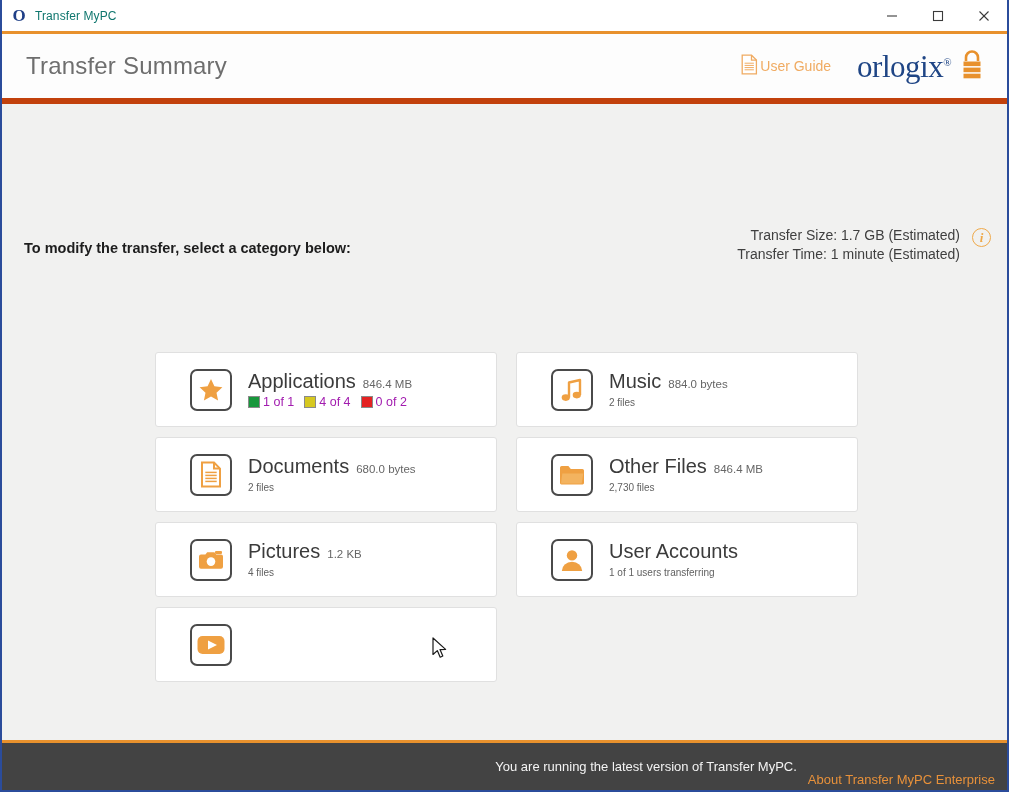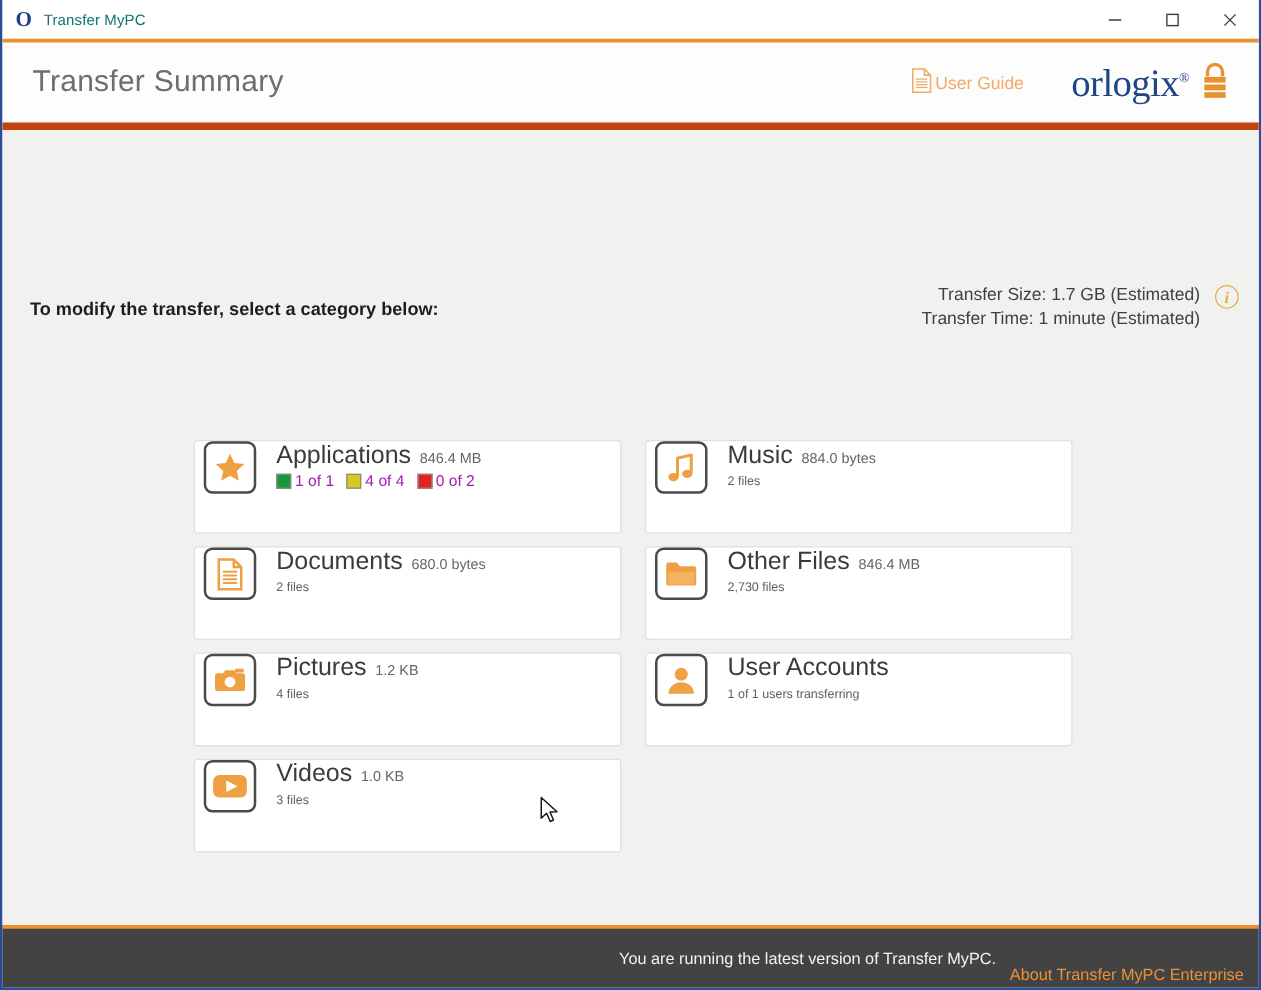--- a/index.html
+++ b/index.html
@@ -89,21 +89,21 @@
   .page-title {
     font-size: 24px;
     color: #6e6e6e;
     font-weight: normal;
     letter-spacing: 0.2px;
     flex: 1;
   }
   .header-right {
     display: flex;
     align-items: center;
-    gap: 38px;
+    gap: 26px;
   }
   .user-guide {
     display: flex;
     align-items: center;
     gap: 2px;
     color: #f0ab62;
     font-size: 14px;
   }
   .brand {
     display: flex;
@@ -181,22 +181,22 @@
     grid-column-gap: 19px;
     grid-row-gap: 10px;
   }
   .tile {
     height: 75px;
     background: #ffffff;
     border: 1px solid #e0e0e0;
     border-radius: 3px;
     box-sizing: border-box;
     display: flex;
-    align-items: flex-start;
-    padding-left: 7px;
+    align-items: center;
+    padding-left: 34px;
     gap: 16px;
   }
   .tile-icon-box {
     width: 42px;
     height: 42px;
     min-width: 42px;
     border: 2px solid #4a4a4a;
     border-radius: 7px;
     display: flex;
     align-items: center;
@@ -464,27 +464,20 @@
         </div>
       </div>
 
       <div class="tile">
         <div class="tile-icon-box">
           <svg width="30" height="22" viewBox="0 0 30 22">
             <rect x="1.5" y="2" width="27" height="18" rx="5" fill="#efa042"></rect>
             <polygon points="12,6.4 21,11 12,15.6" fill="#ffffff"></polygon>
           </svg>
         </div>
-        <div class="tile-text">
-          <div class="tile-line1">
-            <span class="tile-name">Videos</span>
-            <span class="tile-size">1.0 KB</span>
-          </div>
-          <div class="tile-sub">3 files</div>
-        </div>
       </div>
 
 
     </div>
 
     <svg class="cursor" viewBox="0 0 18 24">
       <polygon points="1,1 1,17.5 5.3,13.6 8.2,20.2 10.8,19 8,12.6 13.6,12.4" fill="#ffffff" stroke="#1a1a1a" stroke-width="1.2" stroke-linejoin="round"></polygon>
     </svg>
 
   </div>

